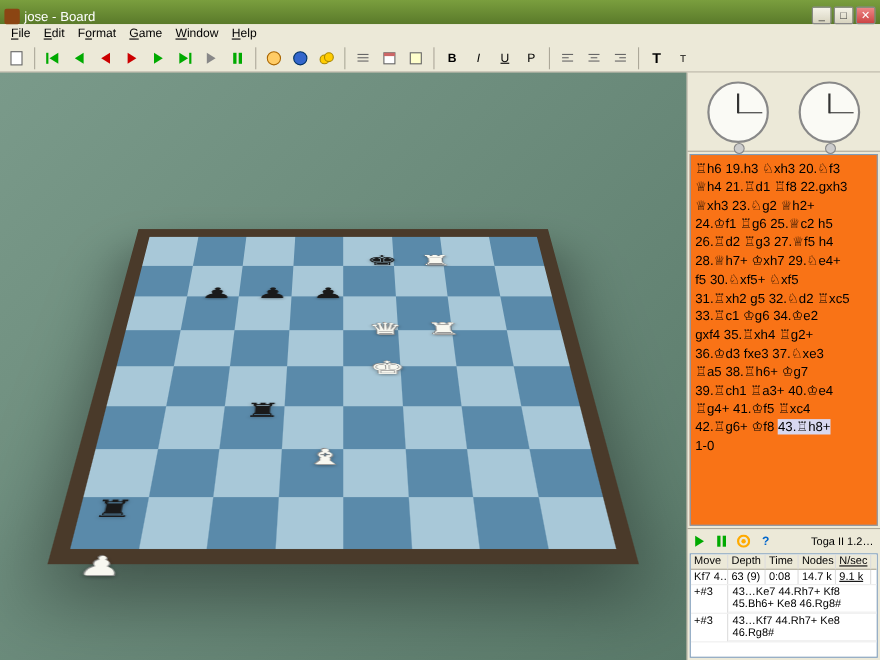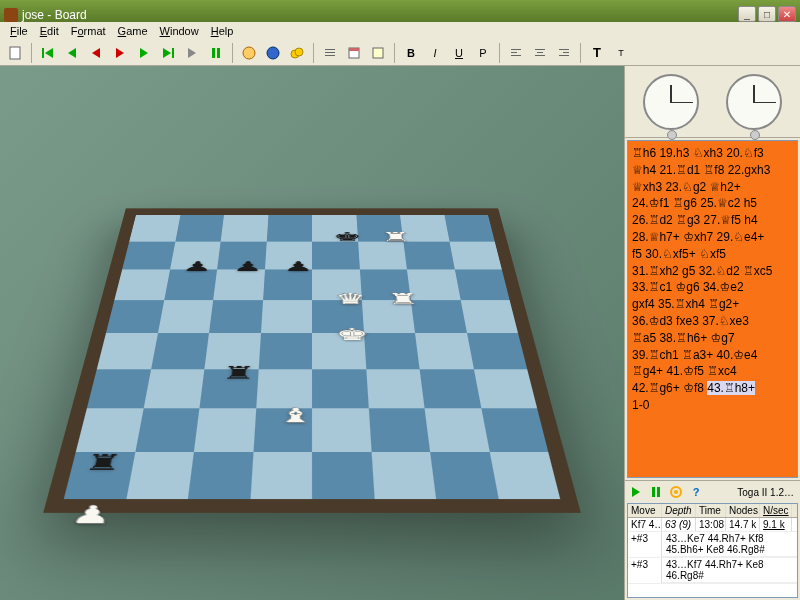--- a/index.html
+++ b/index.html
@@ -33,21 +33,21 @@
 .clock-btn { position: absolute; bottom: -12px; left: 22px; width: 10px; height: 10px; border-radius: 50%; background: #ccc; border: 1px solid #888; }
 .notation { flex: 1; background: #f97316; border: 1px solid #7f9db9; margin: 2px; padding: 4px; overflow-y: auto; font-size: 12px; line-height: 1.4; font-family: Arial, sans-serif; }
 .highlight { background: #d8d8f0; }
 .engine-panel { height: 120px; border-top: 1px solid #aca899; display: flex; flex-direction: column; }
 .engine-toolbar { height: 22px; display: flex; align-items: center; padding: 0 2px; gap: 2px; }
 .engine-name { margin-left: auto; padding-right: 4px; font-size: 10px; }
 .engine-table { flex: 1; background: #fff; border: 1px solid #7f9db9; margin: 0 2px 2px; font-size: 10px; overflow: auto; }
 .et-row { display: flex; border-bottom: 1px solid #eee; }
 .et-head { background: #ece9d8; font-weight: normal; border-bottom: 1px solid #aca899; }
 .et-cell { padding: 1px 3px; border-right: 1px solid #ddd; overflow: hidden; white-space: nowrap; }
-.et-c0 { width: 34px; } .et-c1 { width: 34px; font-style: italic; } .et-c2 { width: 30px; } .et-c3 { width: 34px; } .et-c4 { width: 32px; text-decoration: underline; }
+.et-c0 { width: 34px; } .et-c1 { width: 34px; } .et-c2 { width: 30px; } .et-c3 { width: 34px; } .et-c4 { width: 32px; text-decoration: underline; }
 .et-pv { padding: 1px 4px; font-size: 10px; border-bottom: 1px solid #eee; }
 svg { display: block; }
 </style>
 </head>
 <body>
 
 <div class="titlebar">
   <div class="titlebar-icon"></div>
   <div class="titlebar-text">jose - Board</div>
   <div class="tbbtn">_</div>
@@ -313,21 +313,21 @@
           <div class="et-cell et-c0">Move</div>
           <div class="et-cell et-c1">Depth</div>
           <div class="et-cell et-c2">Time</div>
           <div class="et-cell et-c3">Nodes</div>
           <div class="et-cell et-c4">N/sec</div>
         </div>
         <div id="engine-rows">
             <div class="et-row">
               <div class="et-cell et-c0">Kf7 4…</div>
               <div class="et-cell et-c1">63 (9)</div>
-              <div class="et-cell et-c2">13:08</div>
+              <div class="et-cell et-c2">0:08</div>
               <div class="et-cell et-c3">14.7 k</div>
               <div class="et-cell et-c4">9.1 k</div>
             </div>
             <div class="et-row">
               <div class="et-cell et-c0">+#3</div>
               <div class="et-pv" style="flex: 1 1 0%;">43…Ke7 44.Rh7+ Kf8 45.Bh6+ Ke8 46.Rg8#</div>
             </div>
             <div class="et-row">
               <div class="et-cell et-c0">+#3</div>
               <div class="et-pv" style="flex: 1 1 0%;">43…Kf7 44.Rh7+ Ke8 46.Rg8#</div>

